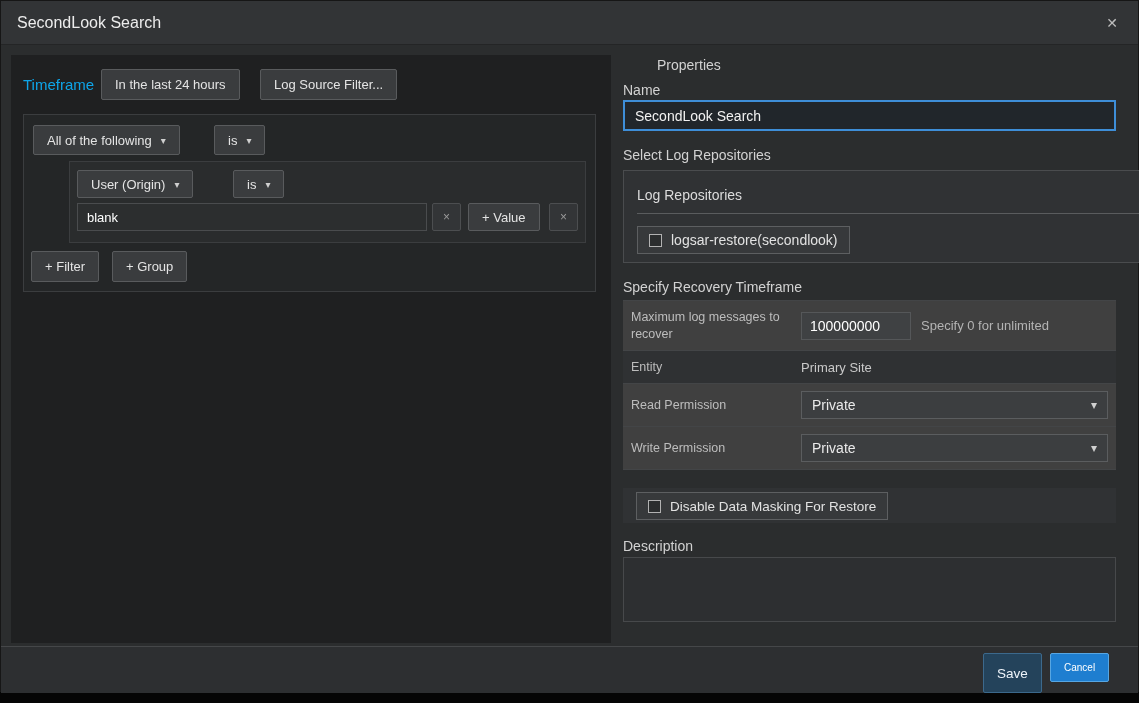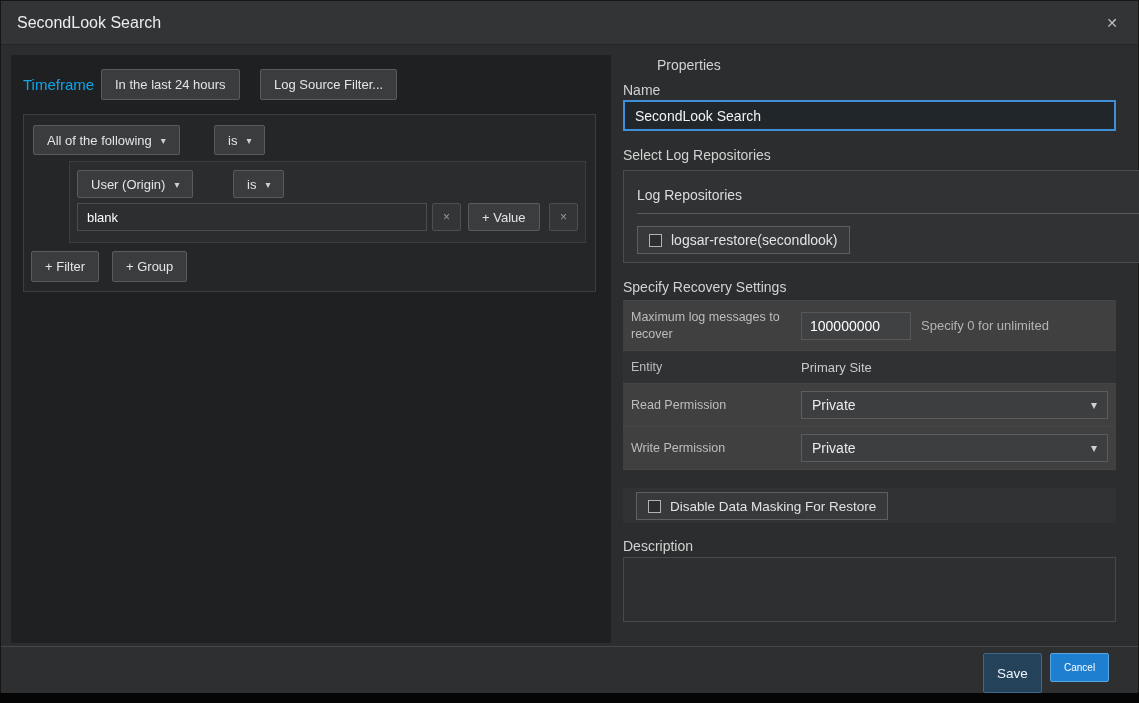--- a/index.html
+++ b/index.html
@@ -190,21 +190,21 @@
 
   <div class="repo-box">
     <span class="repo-header">Log Repositories</span>
     <div class="divider"></div>
     <div class="chip" style="left:13px; top:55px;">
       <span class="checkbox"></span>
       <span>logsar-restore(secondlook)</span>
     </div>
   </div>
 
-  <span class="section-label" style="left:622px; top:278px;">Specify Recovery Settings</span>
+  <span class="section-label" style="left:622px; top:278px;">Specify Recovery Timeframe</span>
 
   <div class="settings-table">
     <div class="srow" style="height:50px;">
       <span class="rlabel">Maximum log messages to recover</span>
       <input class="num-input" type="text" value="100000000" style="">
       <span class="hint">Specify 0 for unlimited</span>
     </div>
     <div class="srow alt" style="height:33px;">
       <span class="rlabel">Entity</span>
       <span class="rvalue-text">Primary Site</span>

